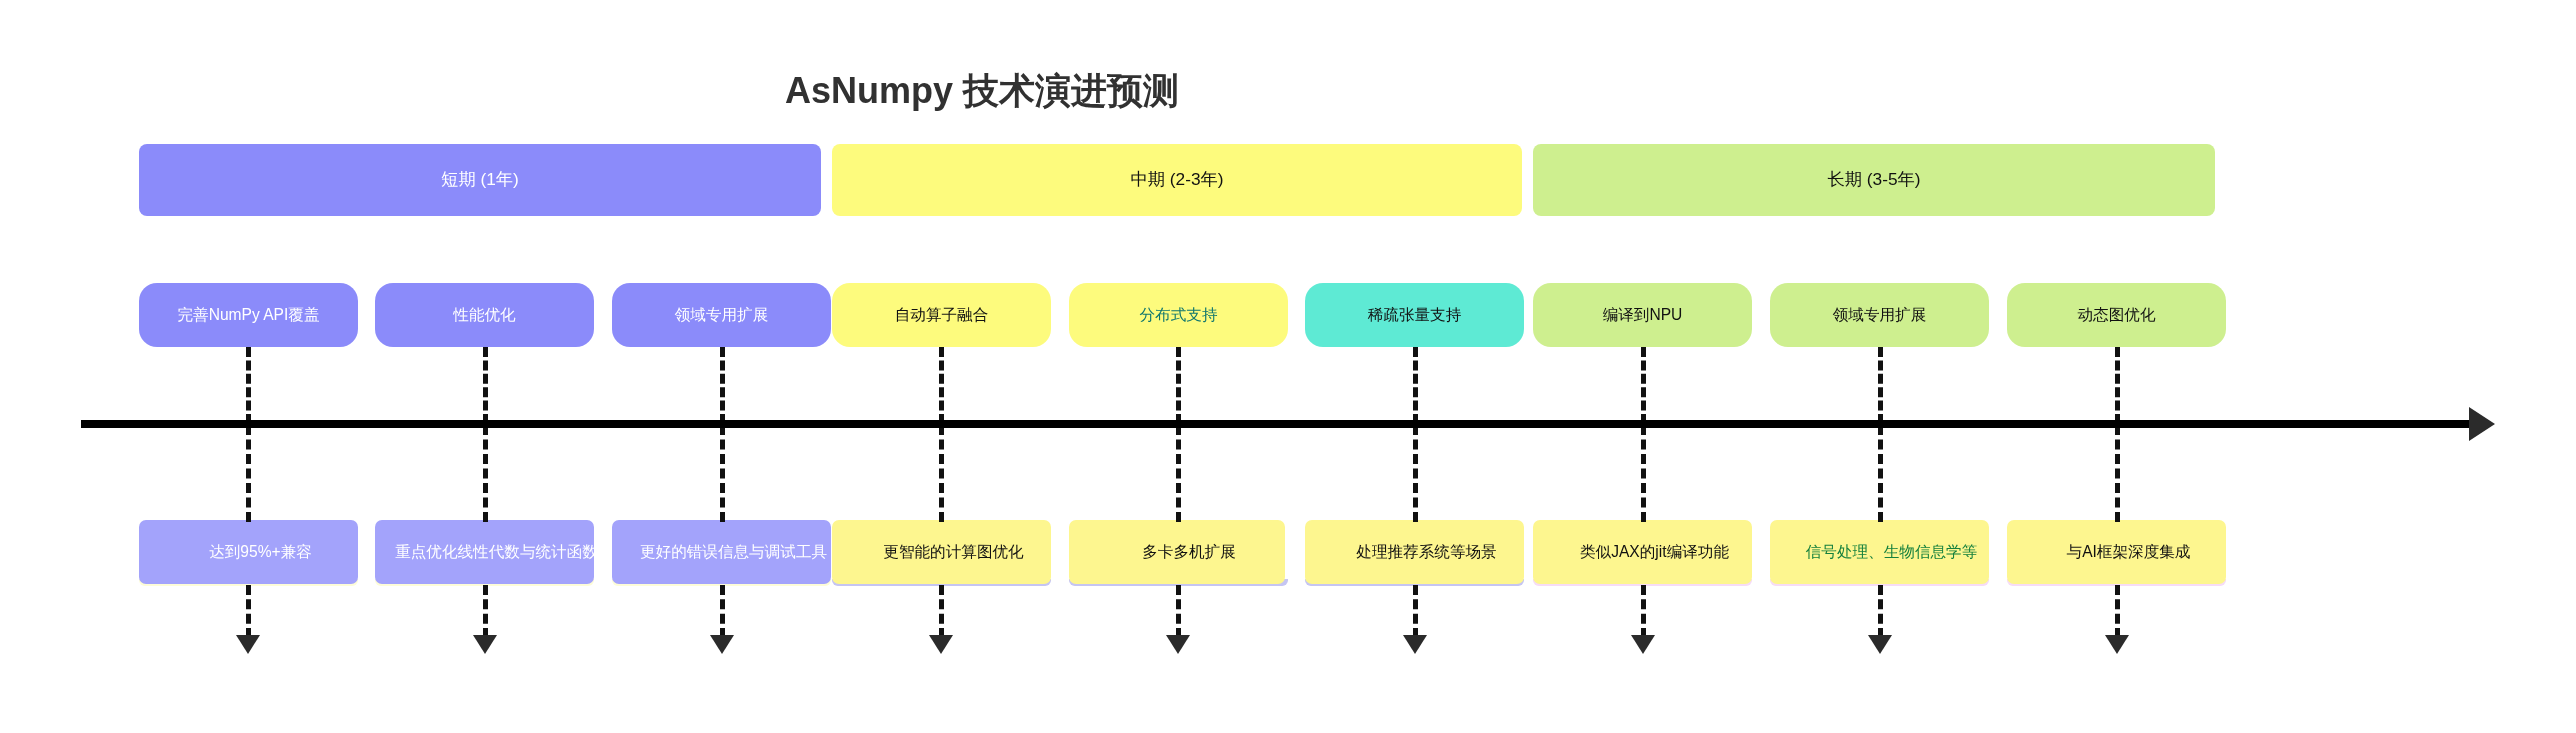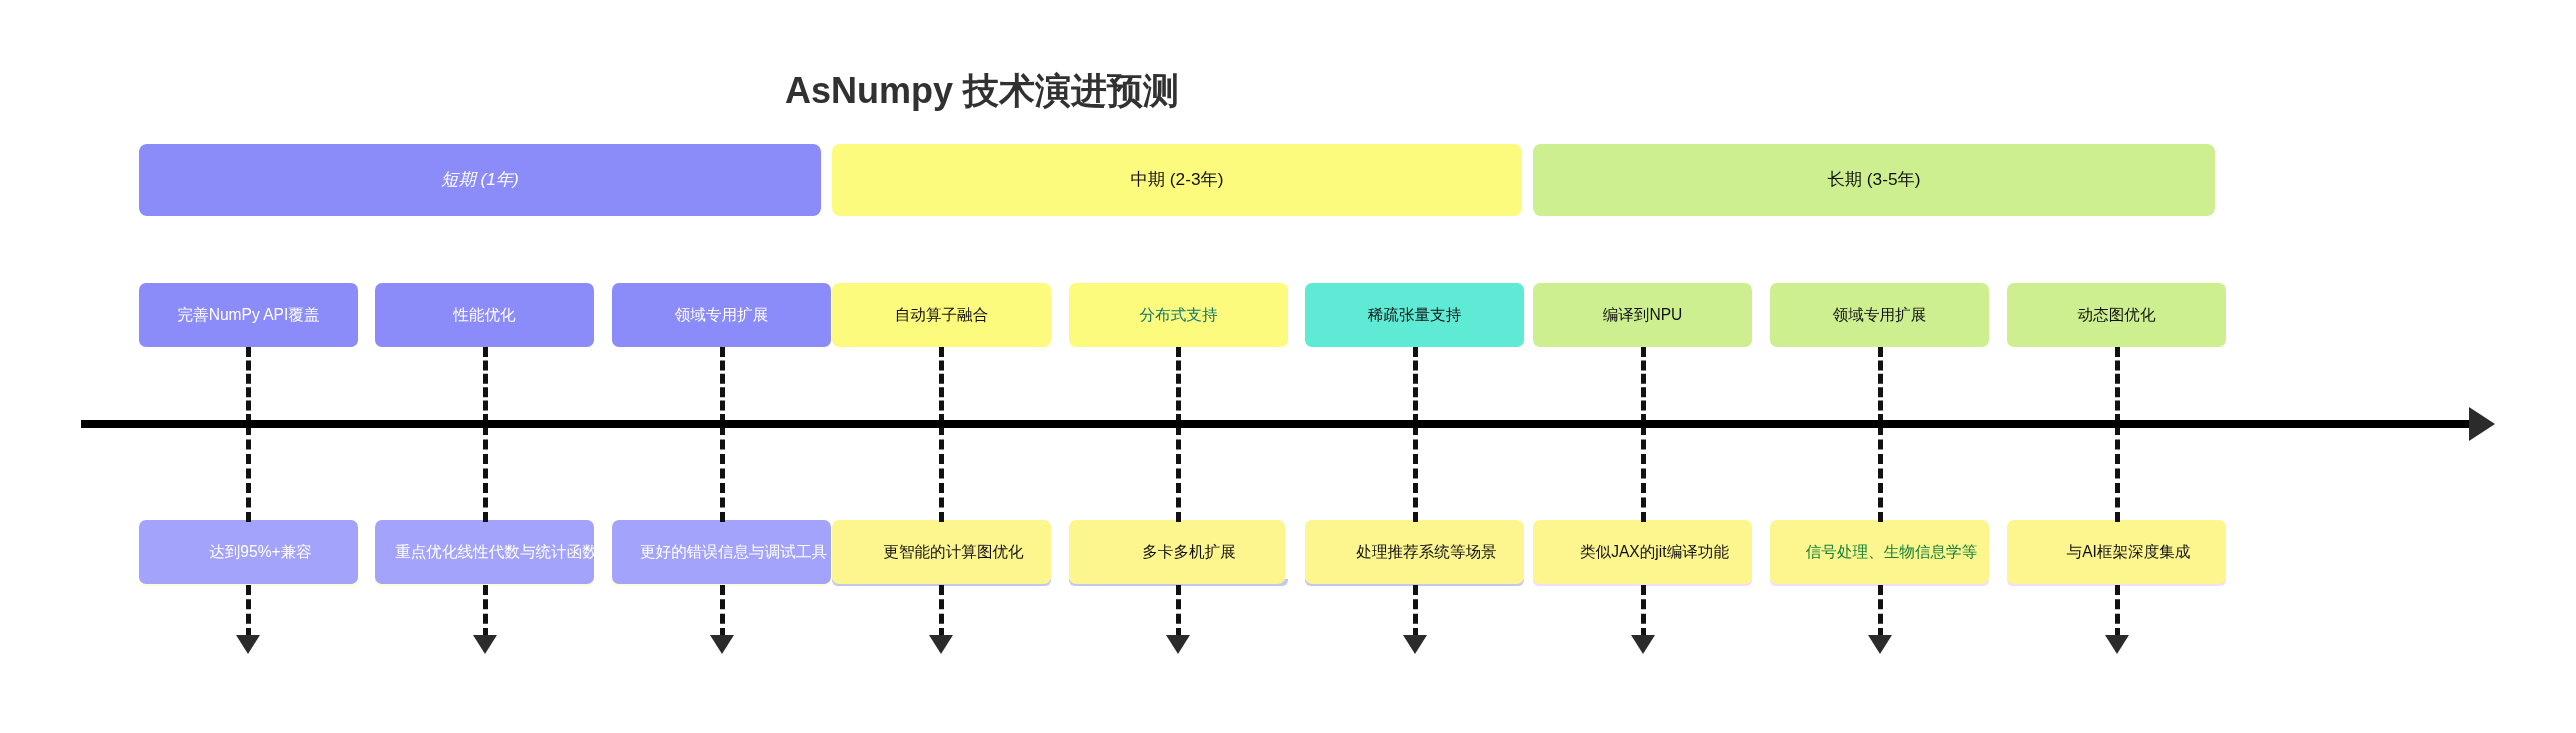--- a/index.html
+++ b/index.html
@@ -47,21 +47,21 @@
   .phase-bar .phase-label {
     white-space: nowrap;
     line-height: 1;
   }
 
   
   .feature-box {
     position: absolute;
     top: 283px;
     height: 64px;
-    border-radius: 7px;
+    border-radius: 18px;
     display: flex;
     align-items: center;
     justify-content: center;
     font-size: 15.6px;
     box-sizing: border-box;
     text-align: center;
   }
   .feature-box .feature-label {
     white-space: nowrap;
     line-height: 1;
@@ -145,21 +145,21 @@
   }
 </style>
 </head>
 <body>
 
 <div id="canvas">
 
   <div id="title">AsNumpy 技术演进预测</div>
 
   <div id="phase-bars">
-      <div class="phase-bar" style="left: 139px; width: 682px; background: rgb(139, 139, 250); color: rgb(255, 255, 255); font-style: italic;">
+      <div class="phase-bar" style="left: 139px; width: 682px; background: rgb(139, 139, 250); color: rgb(255, 255, 255);">
         <span class="phase-label">短期 (1年)</span>
       </div>
       <div class="phase-bar" style="left: 832px; width: 690px; background: rgb(253, 251, 125); color: rgb(17, 17, 17);">
         <span class="phase-label">中期 (2-3年)</span>
       </div>
       <div class="phase-bar" style="left: 1533px; width: 682px; background: rgb(206, 239, 143); color: rgb(17, 17, 17);">
         <span class="phase-label">长期 (3-5年)</span>
       </div>
     </div>
   <div id="feature-row">

